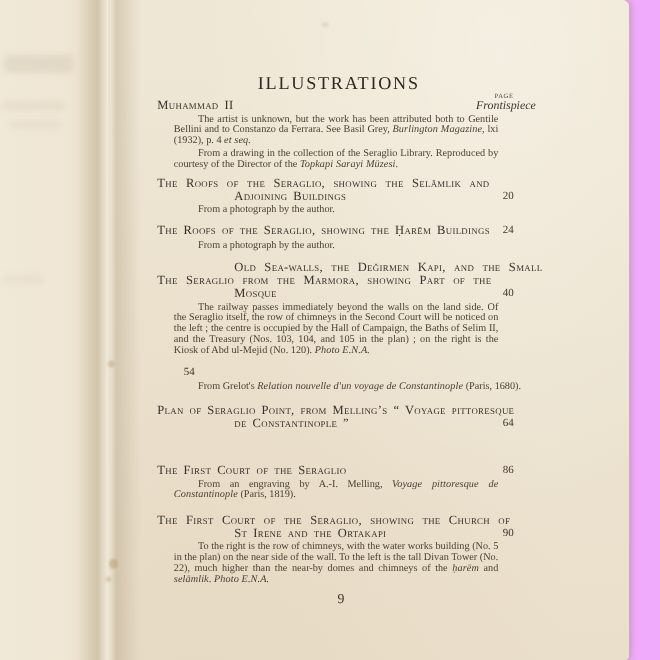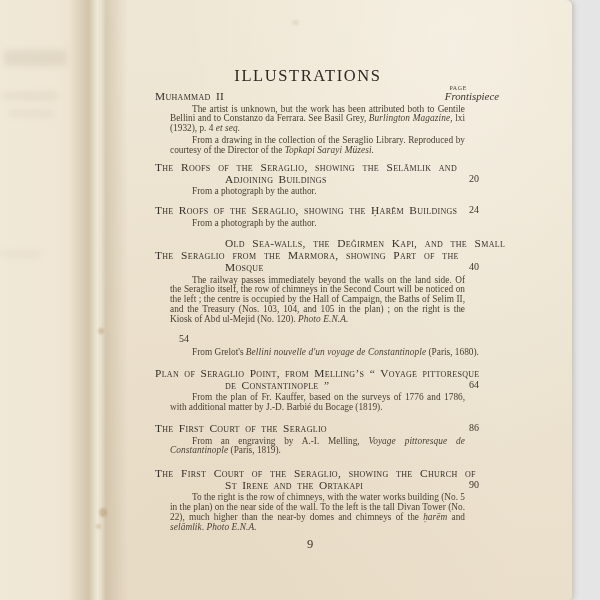--- a/index.html
+++ b/index.html
@@ -1,21 +1,21 @@
 <!DOCTYPE html>
 <html><head>
 <meta charset="utf-8">
 <style>
   html,body{margin:0;padding:0;}
   body{
     width:600px;height:600px;overflow:hidden;
     background:#ffffff;
     font-family:"Liberation Serif","DejaVu Serif",serif;
   }
-  .photo{position:relative;width:600px;height:600px;background:#e5e5e5;}
+  .photo{position:relative;width:600px;height:600px;background:#f0abfc;}
 
   
   .paper{
     position:absolute;left:0;top:0;bottom:0;width:572px;
     border-radius:0 6px 4px 0;
     box-shadow:2px 0 5px rgba(140,130,110,0.35), inset -1px 0 0 rgba(185,170,145,0.55);
     overflow:hidden;
   }
   .left-page{
     position:absolute;left:0;top:0;bottom:0;width:100px;
@@ -60,21 +60,21 @@
   .page-label{
     position:absolute;top:85px;left:0;width:324px;text-align:right;
     font-variant:small-caps;font-size:6px;letter-spacing:0.6px;color:#4a4236;
   }
   .folio{
     position:absolute;top:537px;left:0;width:334px;text-align:center;
     font-size:12.5px;color:#3a332a;
   }
 
   
-  #entries .entry{position:absolute;left:12px;width:344px;}
+  #entries .entry{position:absolute;left:0;width:344px;}
   #entries .entry:nth-child(1){top:90px;}
   #entries .entry:nth-child(2){top:161px;}
   #entries .entry:nth-child(3){top:204px;}
   #entries .entry:nth-child(4){top:237px;}
   #entries .entry:nth-child(5){top:333px;}
   #entries .entry:nth-child(6){top:367px;}
   #entries .entry:nth-child(7){top:422px;}
   #entries .entry:nth-child(8){top:467px;font-family:Liberation Serif, serif;}
 
   .erow{display:flex;align-items:flex-end;}
@@ -167,33 +167,32 @@
               </div>
             </div>
             <p class="desc"><span>The railway passes immediately beyond the walls on the land side.  Of the Seraglio itself, the row of chimneys in the Second Court will be noticed on the left ;  the centre is occupied by the Hall of Campaign, the Baths of Selim II, and the Treasury (Nos. 103, 104, and 105 in the plan) ;  on the right is the Kiosk of Abd ul-Mejid (No. 120).  </span><i>Photo E.N.A.</i></p>
           </div>
           <div class="entry">
             <div class="erow">
               <div class="pcell">
                 <span>54</span>
               </div>
             </div>
-            <p class="desc oneline"><span>From Grelot's </span><i>Bellini nouvelle d'un voyage de Constantinople</i><span> (Paris, 1680).</span></p>
+            <p class="desc oneline"><span>From Grelot's </span><i>Relation nouvelle d'un voyage de Constantinople</i><span> (Paris, 1680).</span></p>
           </div>
           <div class="entry">
             <div class="erow">
               <div class="hcol">
                 <div class="hline">Plan of Seraglio Point, from Melling’s “ Voyage pittoresque</div>
                 <div class="hline cont">de Constantinople ”</div>
               </div>
               <div class="pcell">
                 <span>64</span>
               </div>
             </div>
-            <p class="desc"><span>From the plan of Fr. Kauffer, based on the surveys of 1776 and 1786, with additional matter by J.-D. Barbié du Bocage (1819).</span></p>
           </div>
           <div class="entry">
             <div class="erow">
               <div class="hcol">
                 <div class="hline">The First Court of the Seraglio</div>
               </div>
               <div class="pcell">
                 <span>86</span>
               </div>
             </div>

